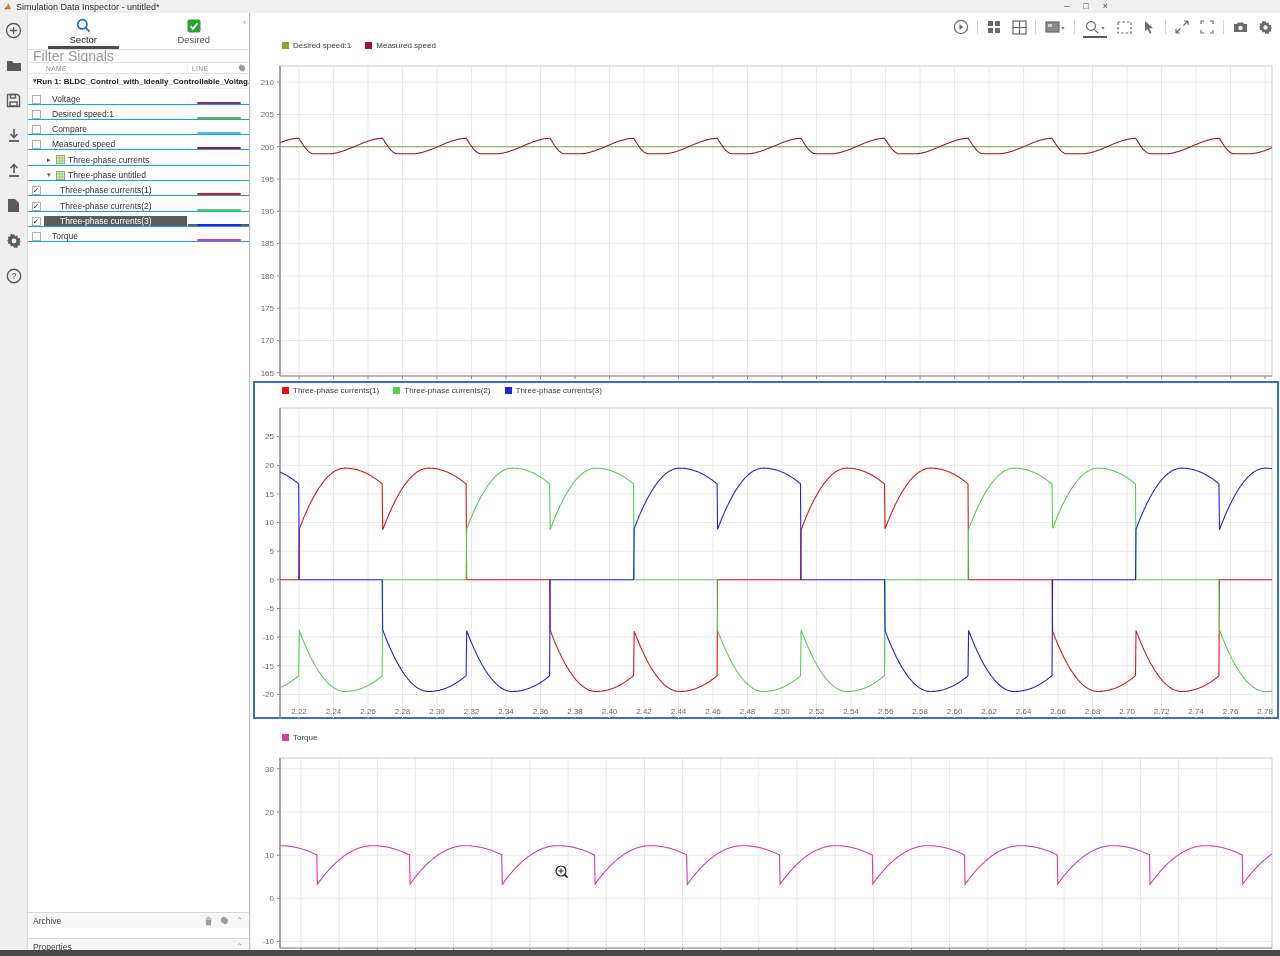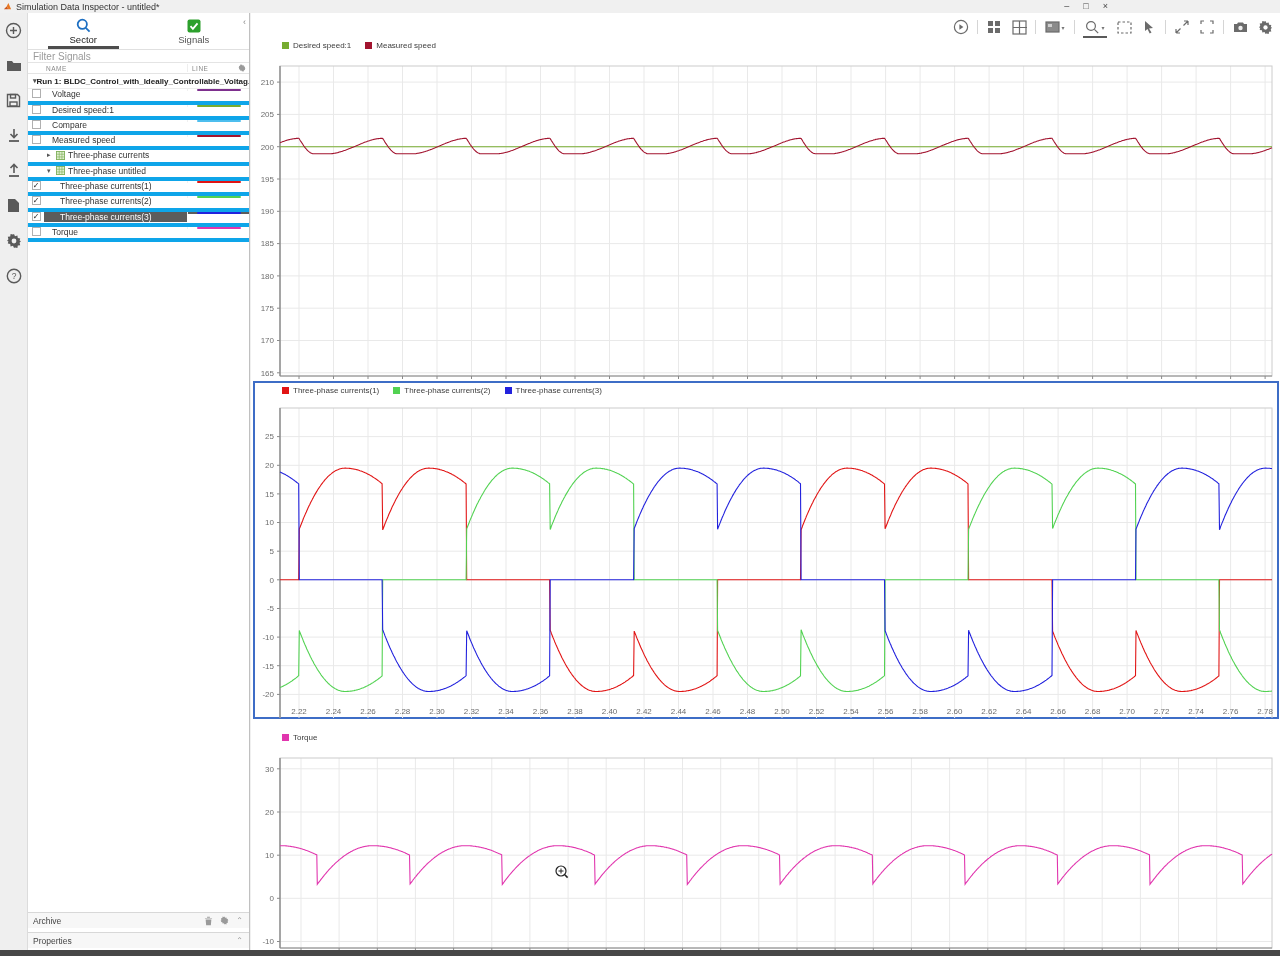--- a/index.html
+++ b/index.html
@@ -26,28 +26,28 @@
   #panel { position:absolute; left:28px; top:13px; width:222px; height:943px; background:#fff;
            border-right:1px solid #c0c0c0; font-size:8.5px; color:#333; }
   #panel-collapse { position:absolute; right:3px; top:4px; color:#888; font-size:9px; }
   #tabs { height:37px; display:flex; border-bottom:1px solid #e0e0e0; }
   .tab { flex:1; display:flex; flex-direction:column; align-items:center; justify-content:flex-start;
          padding-top:4px; font-size:9.5px; color:#555; position:relative; }
   .tab .tab-ic { height:17px; display:flex; align-items:center; }
   .tab.active { color:#222; }
   .tab.active::after { content:""; position:absolute; bottom:0; left:18%; width:64%; height:3px; background:#4d4d4d; }
   #filter-row { height:13px; border-bottom:1px solid #e4e4e4; }
-  #filter-row input { width:100%; height:100%; border:none; outline:none; font-size:10px; color:#444;
+  #filter-row input { width:100%; height:100%; border:none; outline:none; font-size:14px; color:#444;
                       padding-left:5px; font-family:"Liberation Sans",sans-serif; }
   #filter-row input::placeholder { color:#9a9a9a; }
   #colhead { height:11px; display:flex; align-items:center; font-size:6.5px; letter-spacing:.5px;
              color:#8a8a8a; border-bottom:1px solid #e4e4e4; }
   #colhead .cn { padding-left:18px; flex:1; }
   #colhead .cl { width:62px; border-left:1px solid #eee; padding-left:4px; display:flex; align-items:center; justify-content:space-between; }
-  .row { height:15.3px; display:flex; align-items:flex-start; border-bottom:4px solid #0ea5e9; background:#fff; }
+  .row { height:15.3px; display:flex; align-items:flex-end; border-bottom:1px solid #0ea5e9; background:#fff; }
   .cell-chk { width:16px; display:flex; align-items:center; justify-content:center; }
   .chk { width:9px; height:9px; border:1px solid #b0b0b0; background:#fff; font-size:8px; line-height:8px;
          text-align:center; color:#222; }
   .cell-content { flex:1; display:flex; align-items:center; overflow:hidden; white-space:nowrap; }
   .cell-swatch { width:62px; border-left:1px solid #f0f0f0; display:flex; align-items:center; justify-content:center; }
   .swatch { width:44px; height:2px; border-radius:1px; }
   .row.selected .cell-content, .row.selected .cell-swatch { background:#5c5c5c; color:#fff; }
   .lvl1 { padding-left:8px; } .lvlg { padding-left:3px; } .lvl2 { padding-left:16px; }
   .tw { color:#555; width:8px; display:inline-block; font-size:7px; }
   .grid-ic { margin:0 3px 0 1px; }
@@ -155,21 +155,21 @@
       </span>
       <span>Sector</span>
     </div>
     <div class="tab">
       <span class="tab-ic">
         <svg width="14" height="14" viewBox="0 0 14 14">
           <rect x="0.5" y="0.5" width="13" height="13" rx="2" fill="#2ca02c"></rect>
           <path d="M3.5 7.2l2.4 2.6 4.6-5.4" stroke="#fff" stroke-width="1.8" fill="none"></path>
           </svg>
       </span>
-      <span>Signals</span>
+      <span>Desired</span>
     </div>
   </div>
   <div id="filter-row">
     <input type="text" placeholder="Filter Signals" style="">
   </div>
   <div id="colhead">
     <span class="cn">NAME</span>
     <span class="cl">
       <span>LINE</span>
       <svg width="8" height="8" viewBox="0 0 16 16" style="margin-right:3px">
@@ -283,21 +283,21 @@
     <span>Archive</span>
     <span class="spacer"></span>
     <svg width="9" height="10" viewBox="0 0 12 14">
       <path fill="#9a9a9a" d="M1 3h10v1H1zM4 1h4v1.5H4zM2 5h8l-.7 8H2.7z"></path>
       </svg>
     <svg width="9" height="9" viewBox="0 0 16 16">
       <path fill="#9a9a9a" d="M8 1l1 2.2 2.4-.6 .4 2.4 2.4.4-.6 2.4L15 8l-1.4 1.8.6 2.4-2.4.4-.4 2.4-2.4-.6L8 15l-1-2.2-2.4.6-.4-2.4-2.4-.4.6-2.4L1 8l1.4-1.8-.6-2.4 2.4-.4.4-2.4 2.4.6z"></path>
       </svg>
     <span class="car">⌃</span>
   </div>
-  <div class="foot" style="bottom:8px">
+  <div class="foot" style="bottom:2px">
     <span>Properties</span>
     <span class="spacer"></span>
     <span class="car">⌃</span>
   </div>
 </div>
 
 <div id="chartarea">
   <div id="plot-toolbar">
     <span class="pt">
       <svg width="16" height="16" viewBox="0 0 16 16">

